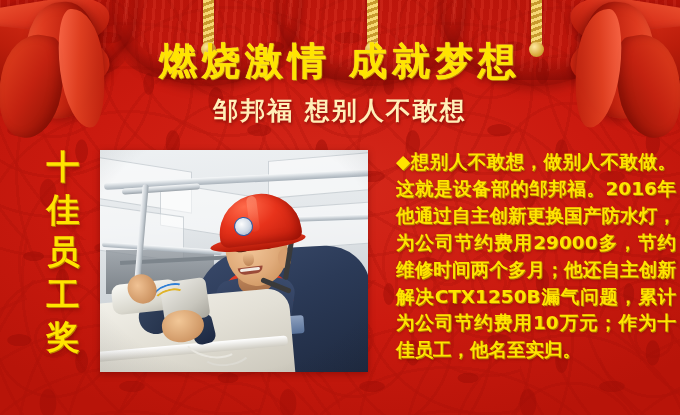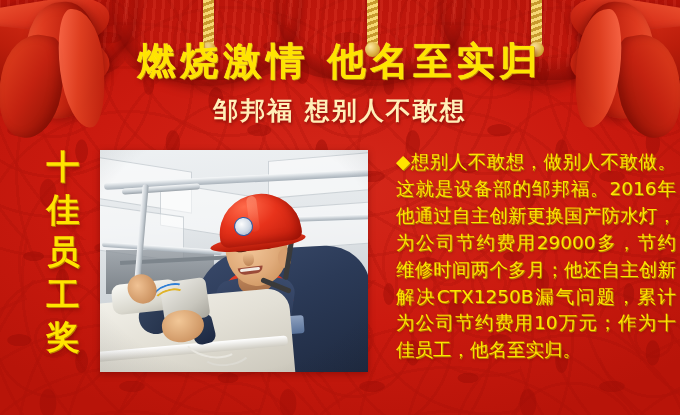--- a/index.html
+++ b/index.html
@@ -594,21 +594,21 @@
   }
 
   
   .bodytext {
     position: absolute;
     left: 396px;
     top: 149px;
     width: 280px;
     font-family: "DejaVu Sans", "Liberation Sans", sans-serif;
     font-size: 18.5px;
-    font-weight: normal;
+    font-weight: bold;
     line-height: 1.455;
     color: #ffe400;
     text-shadow: 1px 1px 0 #b58200, 1px 2px 3px rgba(100,7,3,.45);
     text-align: justify;
     text-justify: inter-character;
     letter-spacing: 0px;
   }
 </style>
 </head>
 <body>
@@ -638,21 +638,21 @@
     <div class="rib-edge"></div>
   </div>
   <div class="ribbon right">
     <div class="rib-band rib-a"></div>
     <div class="rib-band rib-b"></div>
     <div class="rib-curl"></div>
     <div class="rib-curl2"></div>
     <div class="rib-edge"></div>
   </div>
 
-  <div class="title">燃烧激情  他名至实归</div>
+  <div class="title">燃烧激情  成就梦想</div>
   <div class="subtitle">邹邦福  想别人不敢想</div>
 
   <div class="vlabel">
     <span>十</span>
     <span>佳</span>
     <span>员</span>
     <span>工</span>
     <span>奖</span>
   </div>
 

